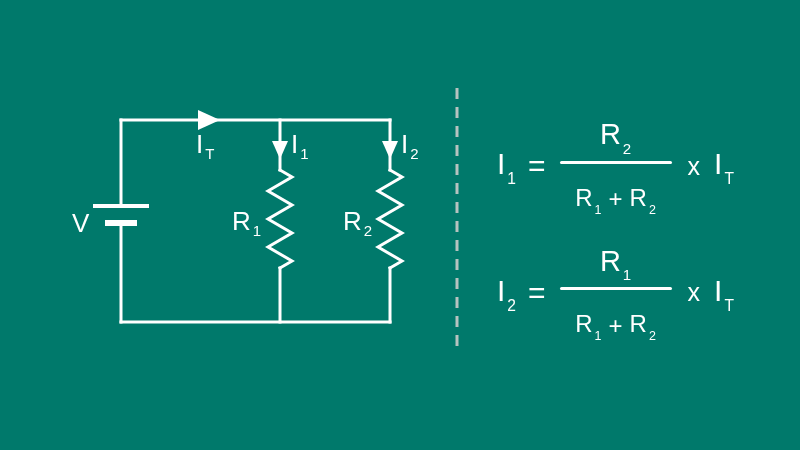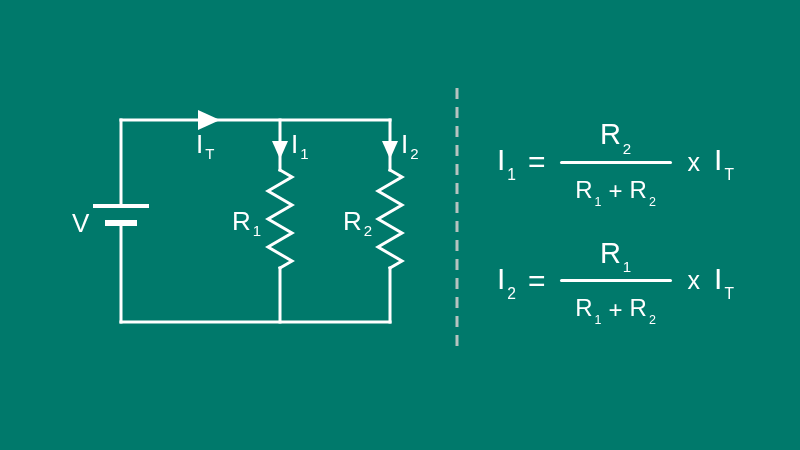--- a/index.html
+++ b/index.html
@@ -23,21 +23,21 @@
   .formulas{
     position:absolute;left:497px;top:118px;
     display:flex;flex-direction:column;gap:30px;
     color:#ffffff;
   }
   .formula{display:flex;align-items:center;gap:12px;font-size:30px;}
   .formula sub{font-size:0.52em;position:relative;bottom:-0.18em;margin-left:2px;}
   .frac{display:flex;flex-direction:column;align-items:center;margin:0 2px;}
   .frac .num{padding:0 10px 7px;font-size:29px;}
   .frac .bar{height:3px;background:#ffffff;align-self:stretch;min-width:112px;border-radius:2px;}
-  .frac .den{padding:12px 10px 0;font-size:24px;display:flex;align-items:center;}
+  .frac .den{padding:20px 10px 0;font-size:24px;display:flex;align-items:center;}
   .den .plus{margin:0 7px;}
   .times{font-size:25px;margin:0 2px;}
 </style>
 </head>
 <body>
 
 <div class="stage">
 
   <svg width="800" height="450" viewBox="0 0 800 450">
 

